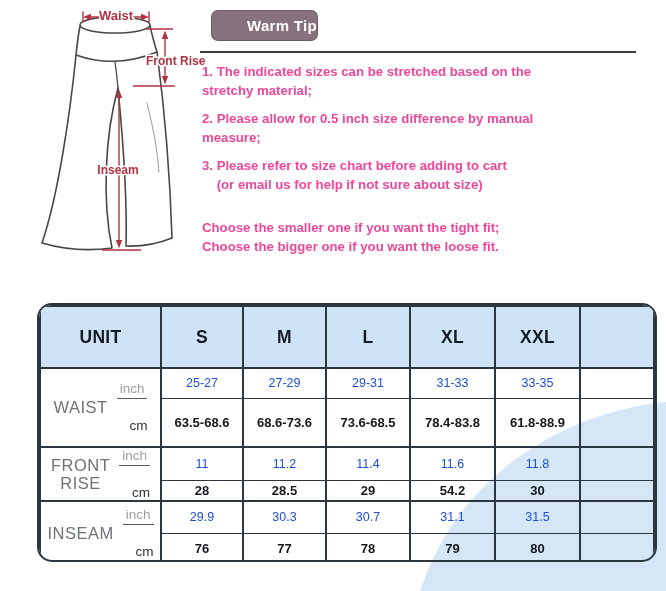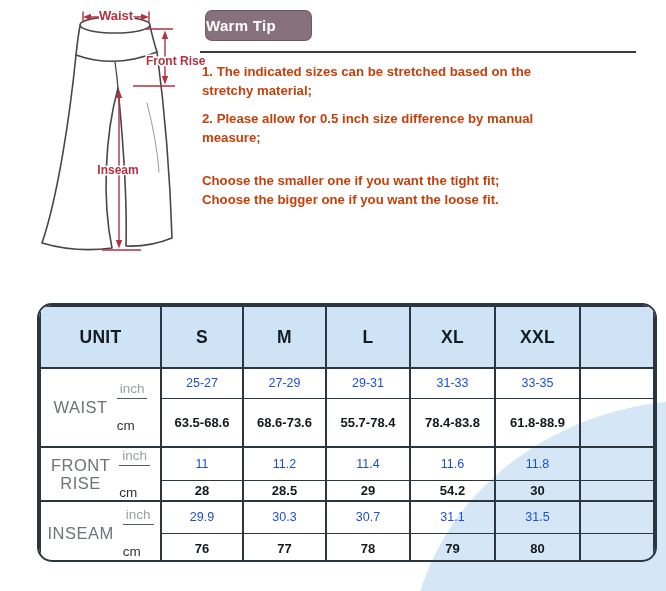--- a/index.html
+++ b/index.html
@@ -13,46 +13,46 @@
   .blob{
     position:absolute;left:410px;top:400px;width:580px;height:520px;
     border-radius:50%;background:#d5e7f7;z-index:0;
   }
 
   
   .pants{position:absolute;left:0;top:0;z-index:1;}
 
   
   .badge{
-    position:absolute;left:205px;top:10px;width:107px;height:31px;z-index:1;
+    position:absolute;left:211px;top:10px;width:107px;height:31px;z-index:1;
     background:#86717c;border-radius:7px;border:1px solid rgba(60,45,55,.35);
-    color:#ffffff;font-weight:bold;font-size:15px;line-height:30px;text-align:left;
+    color:#ffffff;font-weight:bold;font-size:15px;line-height:30px;text-align:right;
     letter-spacing:.3px;box-sizing:border-box;
   }
   .sep{position:absolute;left:200px;top:51px;width:436px;height:2px;background:#3d3d3d;z-index:1;}
   .tips{
     position:absolute;left:202px;top:62px;width:414px;z-index:1;
-    color:#c2410c;font-size:13.2px;font-weight:bold;
+    color:#ec4899;font-size:13.2px;font-weight:bold;
   }
   .tip{margin:0 0 9px 0;line-height:19px;white-space:pre-wrap;}
   .advice{margin:24px 0 0 0;line-height:19px;white-space:pre-wrap;}
 
   
   .table-wrap{
     position:absolute;left:37px;top:303px;width:620px;height:259px;z-index:2;
     border:2.5px solid #2c363f;border-radius:15px;overflow:hidden;box-sizing:border-box;
   }
   table{width:100%;height:100%;border-collapse:collapse;table-layout:fixed;}
   td{border:2px solid #2c363f;padding:0;text-align:center;vertical-align:middle;background:transparent;}
   td.th{background:#cfe3f6;font-size:17.5px;font-weight:bold;color:#151c23;letter-spacing:.3px;}
   td.v-inch{border-bottom-width:1px;color:#1d4ed8;font-size:12.5px;}
   td.v-cm{border-top-width:1px;font-weight:bold;color:#14181d;font-size:13px;}
   .label-flex{display:flex;align-items:center;justify-content:center;gap:9px;}
   .dim-label{font-size:16.5px;color:#6e7378;letter-spacing:.5px;white-space:pre-line;line-height:1.12;}
-  .unit-frac{display:inline-flex;flex-direction:column;align-items:flex-start;}
+  .unit-frac{display:inline-flex;flex-direction:column;align-items:flex-end;}
   .u-top{display:block;color:#9aa0a6;font-size:13.5px;line-height:1.15;padding:0 3px 1px 3px;border-bottom:1.5px solid #555a60;}
   .u-bot{display:block;color:#2e3338;font-size:13.5px;line-height:1.15;padding-top:19px;}
 </style>
 </head>
 <body>
 
 <div class="stage">
 
   <div class="blob"></div>
 
@@ -85,20 +85,22 @@
   </svg>
 
   <div class="badge">Warm Tip</div>
   <div class="sep"></div>
 
   <div class="tips">
     <p class="tip">1. The indicated sizes can be stretched based on the
 stretchy material;</p>
     <p class="tip">2. Please allow for 0.5 inch size difference by manual
 measure;</p>
+    <p class="tip">3. Please refer to size chart before adding to cart
+    (or email us for help if not sure about size)</p>
     <p class="advice">Choose the smaller one if you want the tight fit;
 Choose the bigger one if you want the loose fit.</p>
   </div>
 
   <div class="table-wrap">
     <table>
       <colgroup>
         <col style="width:121px">
           <col style="width:82px">
           <col style="width:83px">
@@ -131,21 +133,21 @@
         <td class="v-inch">25-27</td>
         <td class="v-inch">27-29</td>
         <td class="v-inch">29-31</td>
         <td class="v-inch">31-33</td>
         <td class="v-inch">33-35</td>
         <td class="v-inch"></td>
       </tr>
       <tr style="height:49px">
         <td class="v-cm">63.5-68.6</td>
         <td class="v-cm">68.6-73.6</td>
-        <td class="v-cm">55.7-78.4</td>
+        <td class="v-cm">73.6-68.5</td>
         <td class="v-cm">78.4-83.8</td>
         <td class="v-cm">61.8-88.9</td>
         <td class="v-cm"></td>
       </tr>
 
       <tr style="height:32px">
         <td rowspan="2">
           <div class="label-flex">
             <span class="dim-label">FRONT
 RISE</span>

